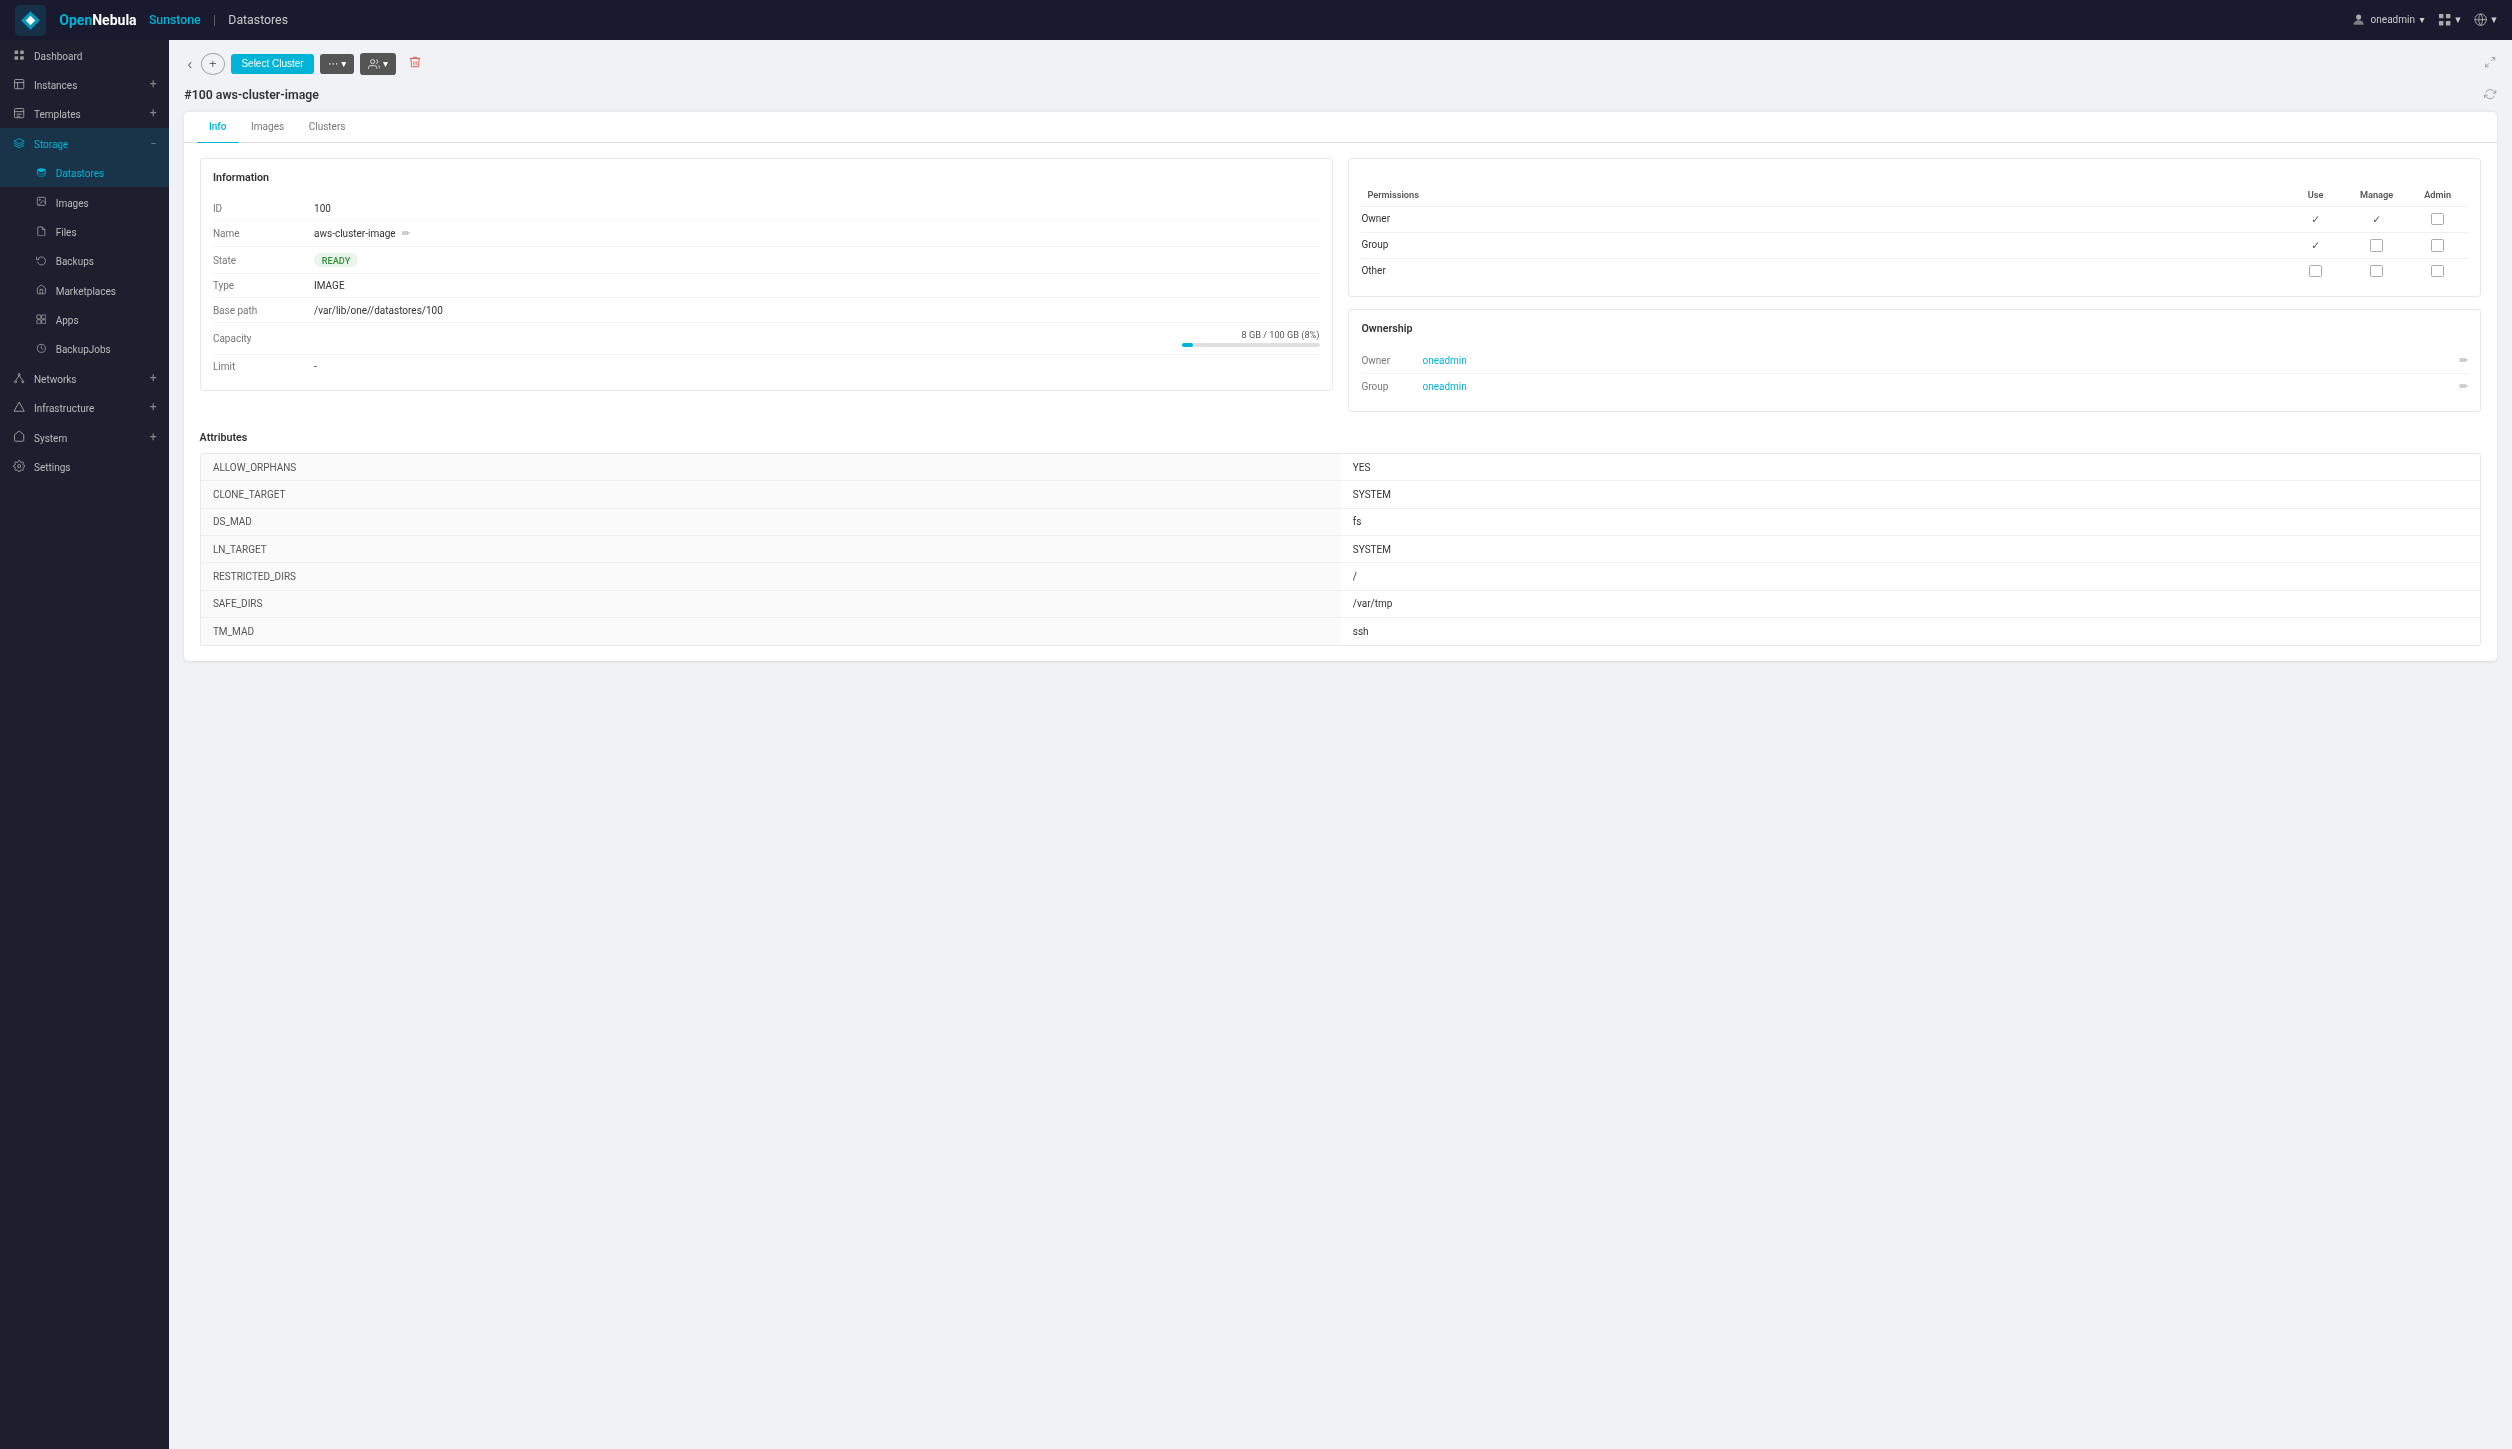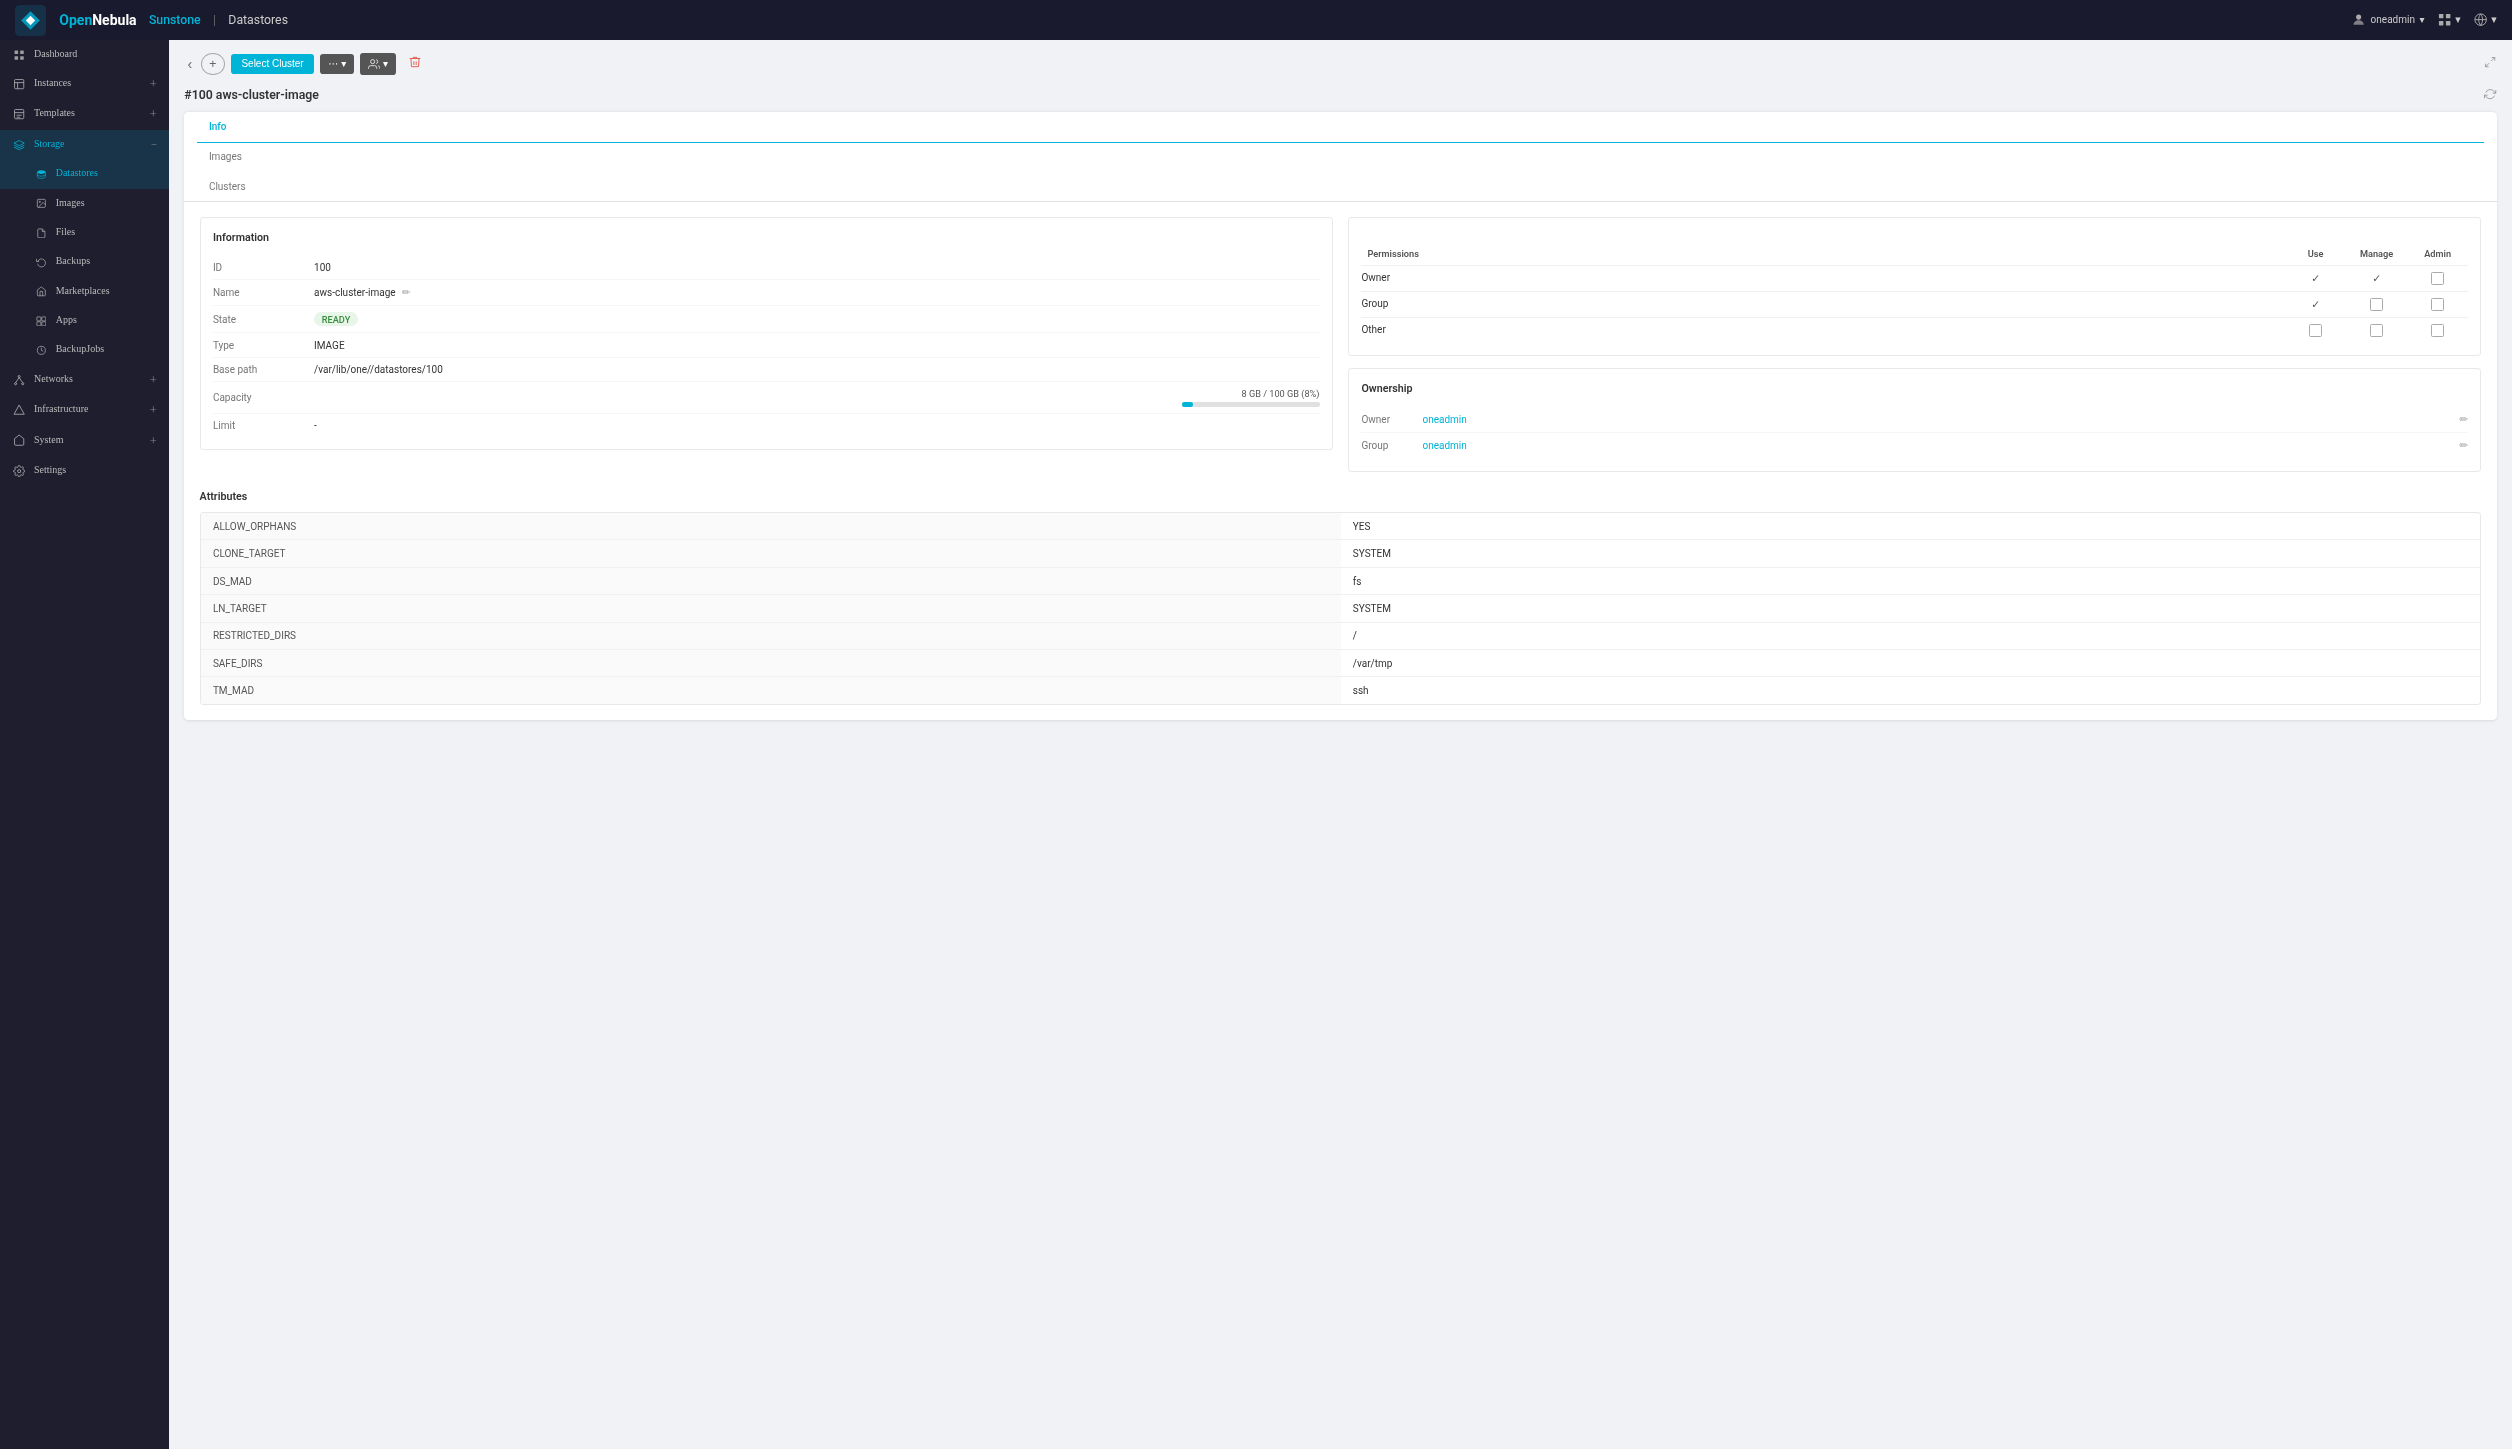--- a/index.html
+++ b/index.html
@@ -18,21 +18,21 @@
     .topbar-right { display: flex; align-items: center; gap: 12.3px; }
     .topbar-user { display: flex; align-items: center; gap: 4.6px; color: #ccc; cursor: pointer; font-size: 10px; }
     .topbar-grid { color: #ccc; cursor: pointer; display: flex; align-items: center; gap: 3.1px; }
     .topbar-globe { color: #ccc; cursor: pointer; display: flex; align-items: center; gap: 3.1px; }
 
     
     .main-layout { display: flex; flex: 1; overflow: hidden; }
 
     
     .sidebar { width: 169px; background: #1e1e2f; color: #ccc; display: flex; flex-direction: column; overflow-y: auto; flex-shrink: 0; }
-    .sidebar-item { display: flex; align-items: flex-start; padding: 7.7px 12.3px; cursor: pointer; gap: 7.7px; font-size: 10px; color: #bbb; transition: background 0.2s; position: relative; font-family: Liberation Serif, serif; }
+    .sidebar-item { display: flex; align-items: flex-end; padding: 7.7px 12.3px; cursor: pointer; gap: 7.7px; font-size: 10px; color: #bbb; transition: background 0.2s; position: relative; }
     .sidebar-item.active { background: rgba(0,180,216,0.15); color: #00b4d8; }
     .sidebar-item.active .sidebar-icon { color: #00b4d8; }
     .sidebar-item .sidebar-label { flex: 1; }
     .sidebar-item .sidebar-add { color: #888; font-size: 12.3px; margin-left: auto; }
     .sidebar-icon { width: 14px; height: 14px; display: flex; align-items: center; justify-content: center; font-size: 11.5px; flex-shrink: 0; }
     .sidebar-toggle { color: #888; font-size: 10.7px; }
 
     
     .content { flex: 1; overflow-y: auto; background: #f0f2f5; padding: 12.3px 15.3px; }
 
@@ -48,21 +48,21 @@
 
     
     .page-title-row { display: flex; align-items: center; margin-bottom: 9.2px; }
     .page-title { font-size: 12.3px; font-weight: 600; color: #333; flex: 1; }
     .refresh-btn { background: transparent; border: none; color: #888; cursor: pointer; font-size: 12.3px; }
 
     
     .card { background: white; border-radius: 4.6px; box-shadow: 0 0.8px 3.1px rgba(0,0,0,0.1); }
 
     
-    .tabs { display: flex; border-bottom: 0.8px solid #e0e0e0; padding: 0 12.3px; flex-direction: column; }
+    .tabs { display: flex; border-bottom: 0.8px solid #e0e0e0; padding: 0 12.3px; }
     .tab { padding: 9.2px 12.3px; cursor: pointer; font-size: 10px; color: #777; border-bottom: 1.5px solid transparent; margin-bottom: -0.8px; }
     .tab.active { color: #00b4d8; border-bottom-color: #00b4d8; font-weight: 500; }
 
     
     .tab-content { padding: 15.3px; display: grid; grid-template-columns: 1fr 1fr; gap: 15.3px; }
 
     
     .info-box { border: 0.8px solid #e8e8e8; border-radius: 3.1px; padding: 12.3px; }
     .info-title { font-size: 10.7px; font-weight: 600; color: #333; margin-bottom: 12.3px; }
     .info-row { display: flex; align-items: center; padding: 6.1px 0; border-bottom: 0.8px solid #f5f5f5; gap: 9.2px; }

